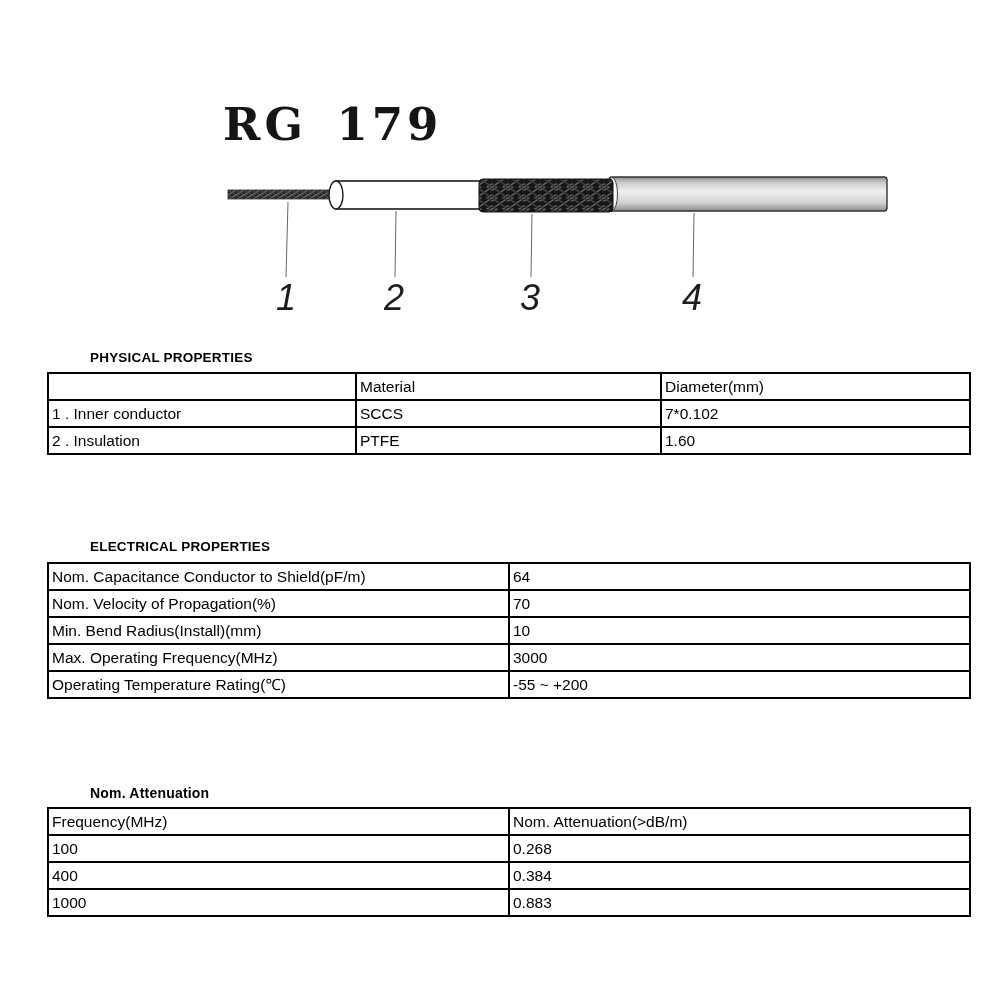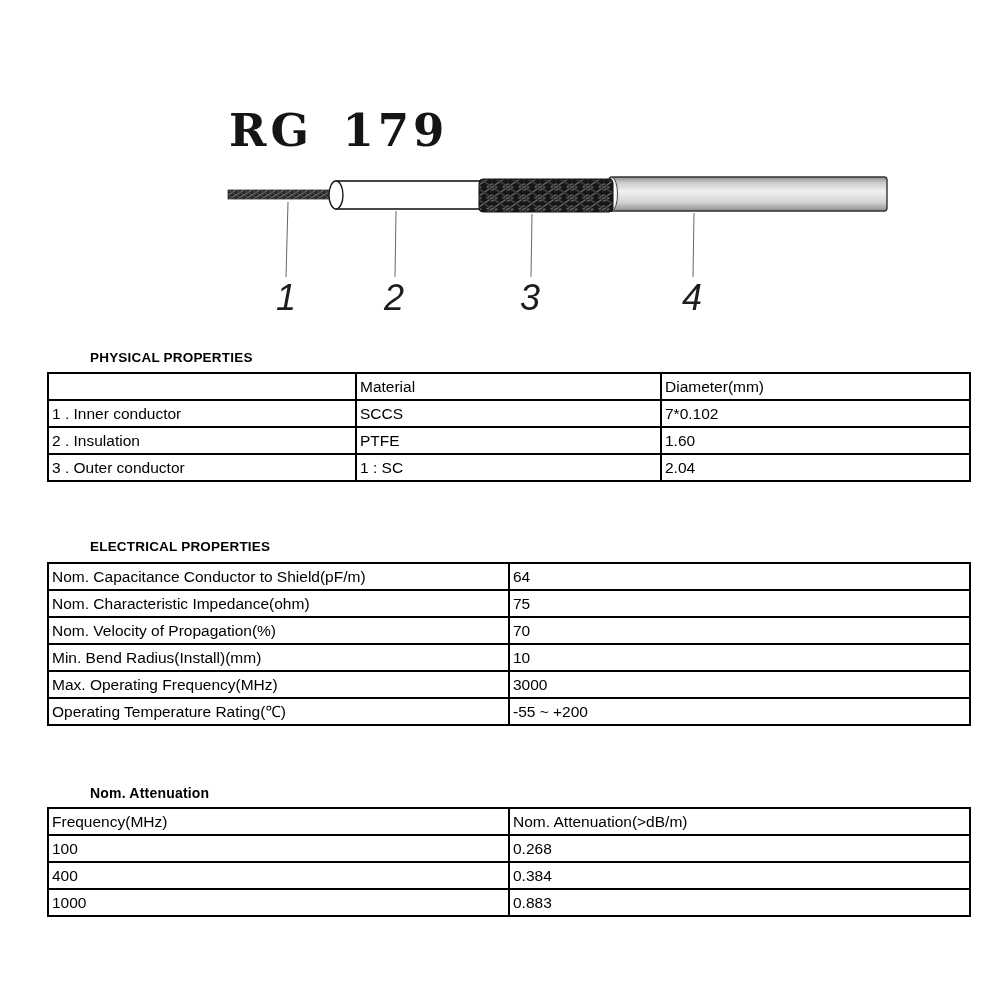--- a/index.html
+++ b/index.html
@@ -3,21 +3,21 @@
 <meta charset="utf-8">
 <style>
   html,body{margin:0;padding:0;}
   body{
     width:1000px;height:1000px;background:#ffffff;
     font-family:"Liberation Sans", sans-serif;color:#000;
     position:relative;overflow:hidden;
   }
   .page{position:absolute;inset:0;}
   .title{
-    position:absolute;left:215px;top:90px;margin:14px;
+    position:absolute;left:215px;top:90px;margin:8px;
     font-family:"DejaVu Serif", serif;font-weight:bold;
     font-size:45px;letter-spacing:4px;color:#151515;
     word-spacing:10px;
   }
   .cable-wrap{position:absolute;left:220px;top:165px;width:680px;height:150px;}
   .section-heading{
     position:absolute;left:50px;margin:0;
     font-size:13.5px;font-weight:bold;letter-spacing:0.2px;color:#000;padding-left:40px;
   }
   .h-physical{top:350px;}
@@ -116,42 +116,33 @@
       <tr>
         <td>1 . Inner conductor</td>
         <td>SCCS</td>
         <td>7*0.102</td>
       </tr>
       <tr>
         <td>2 . Insulation</td>
         <td>PTFE</td>
         <td>1.60</td>
       </tr>
-      <tr>
-        <td>3 . Outer conductor</td>
-        <td>1 : SC</td>
-        <td>2.04</td>
-      </tr>
     </tbody>
   </table>
 
   <h2 class="section-heading h-electrical">ELECTRICAL PROPERTIES</h2>
   <table class="spec t-electrical">
     <colgroup>
         <col style="width:461px">
         <col style="width:461px">
       </colgroup>
     <tbody>
       <tr>
         <td>Nom. Capacitance Conductor to Shield(pF/m)</td>
         <td>64</td>
-      </tr>
-      <tr>
-        <td>Nom. Characteristic Impedance(ohm)</td>
-        <td>75</td>
       </tr>
       <tr>
         <td>Nom. Velocity of Propagation(%)</td>
         <td>70</td>
       </tr>
       <tr>
         <td>Min. Bend Radius(Install)(mm)</td>
         <td>10</td>
       </tr>
       <tr>

